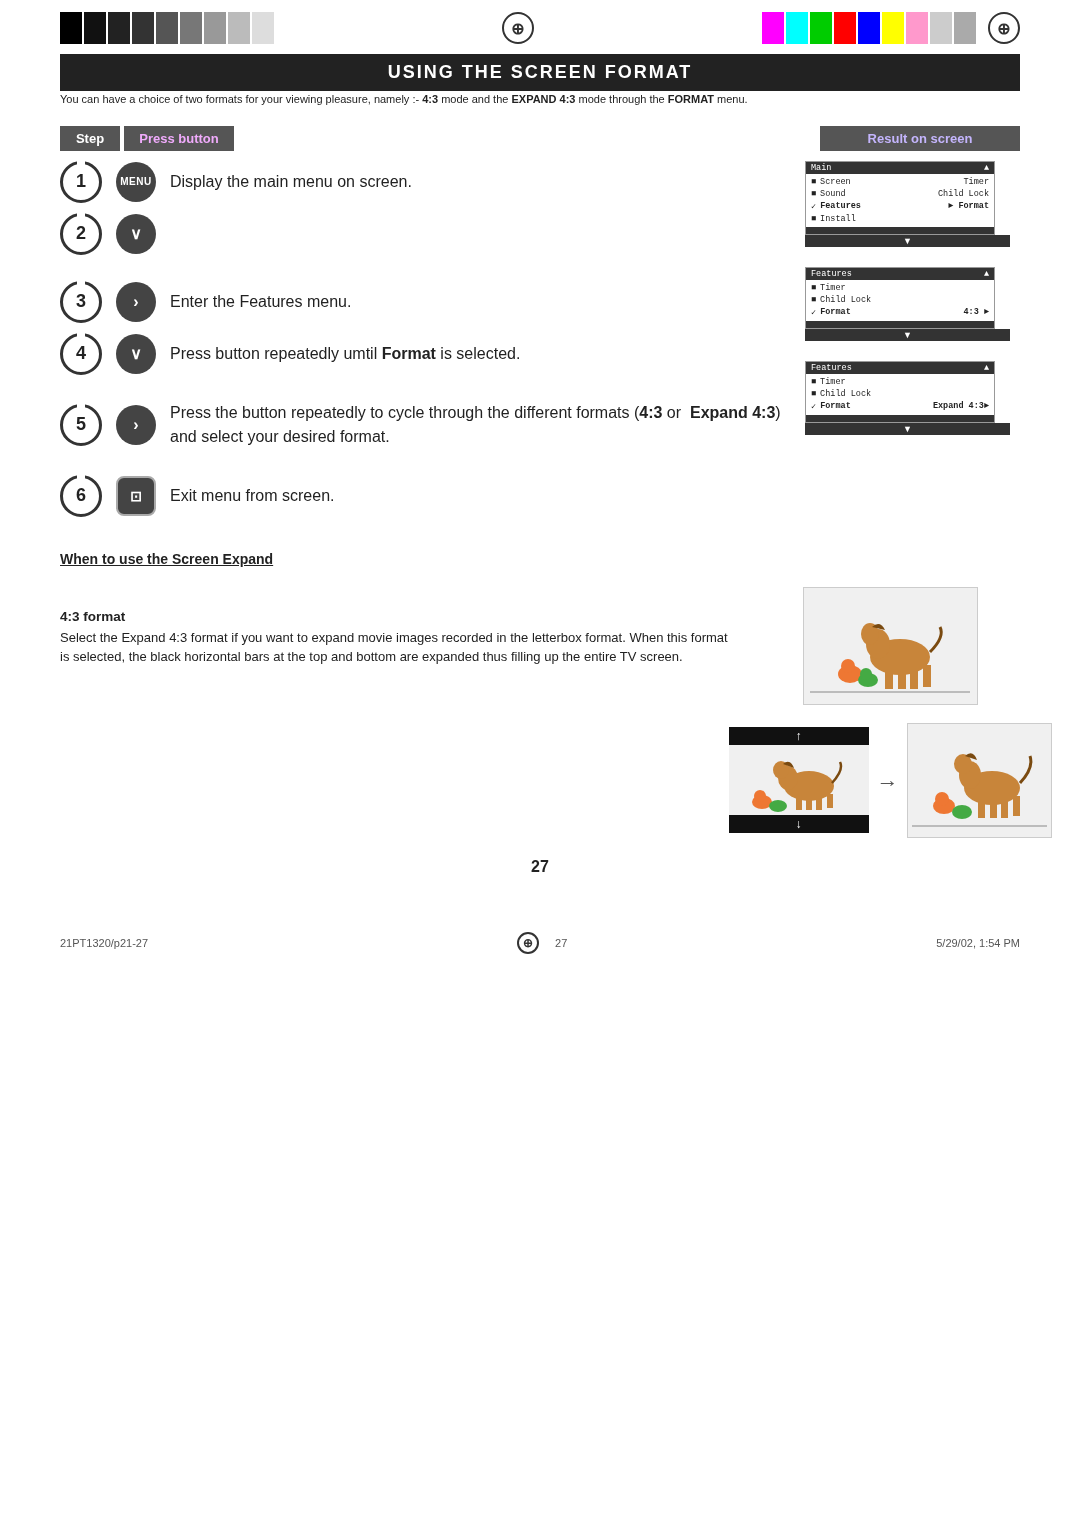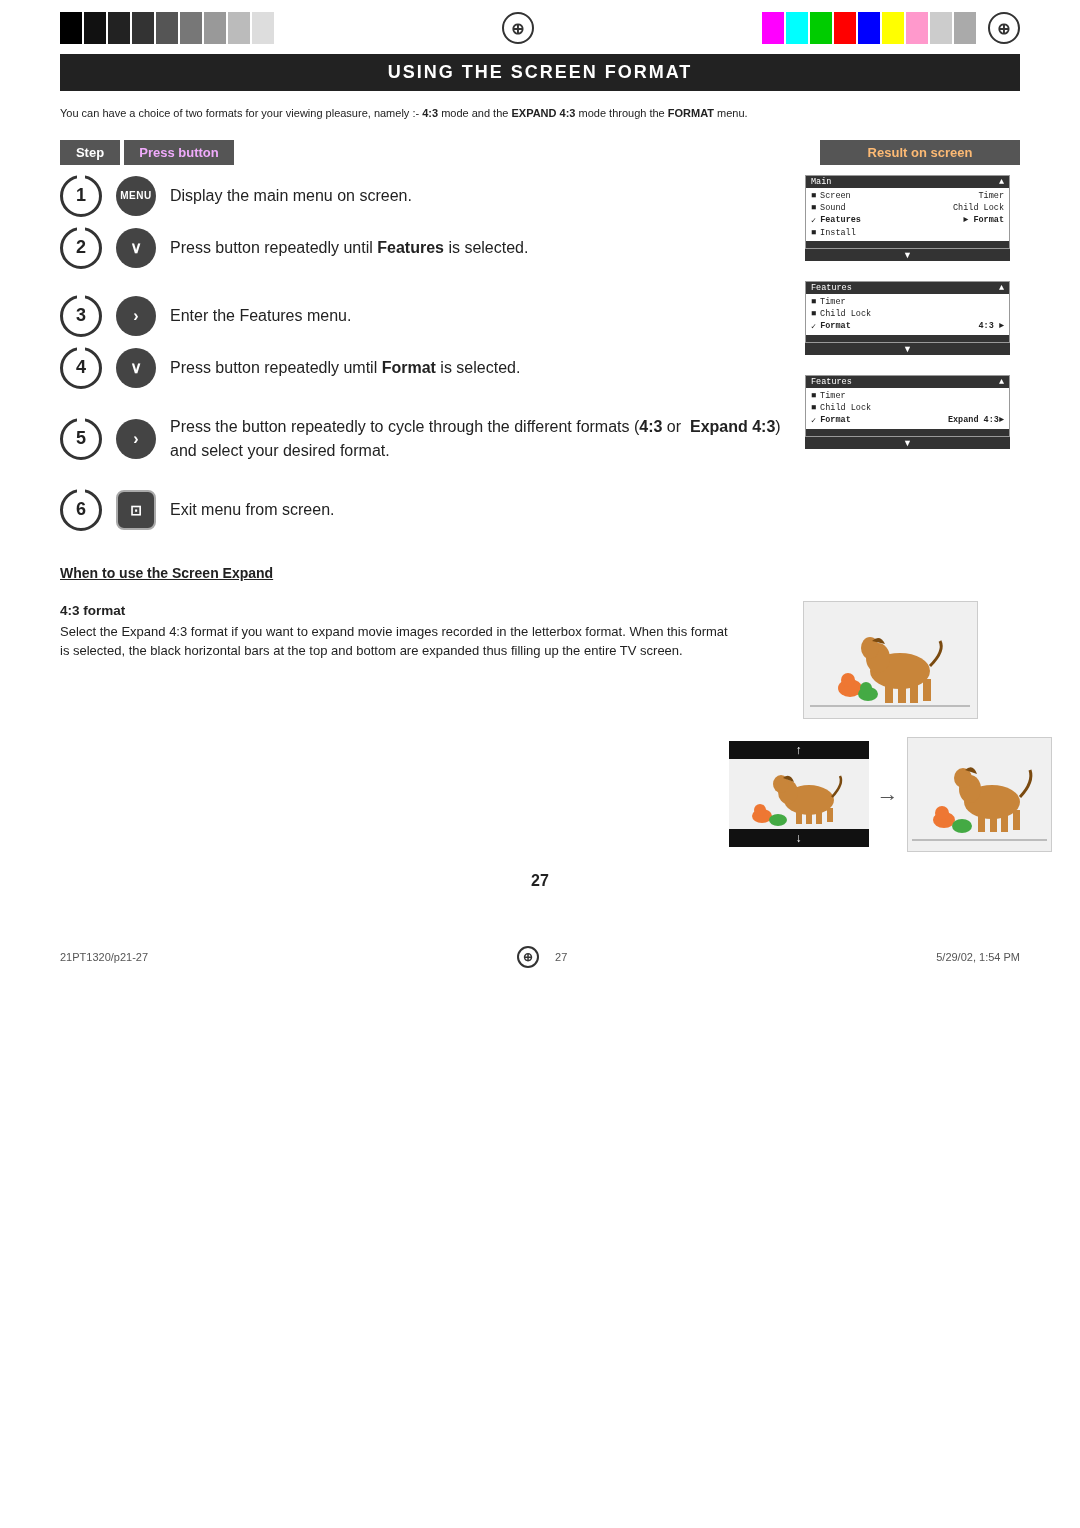--- a/index.html
+++ b/index.html
@@ -20,21 +20,21 @@
 
     
     .page-title-box {
       background: #222;
       color: #fff;
       text-align: center;
       padding: 8px 20px;
       font-size: 18px;
       font-weight: bold;
       letter-spacing: 1px;
-      margin-bottom: 14px;
+      margin-bottom: 0;
       text-transform: uppercase;
     }
 
     
     .intro-text {
       font-size: 11px;
       margin-bottom: 18px;
       line-height: 1.5;
     }
     .sh-step {
@@ -51,21 +51,21 @@
       color: #f0abfc;
       font-weight: bold;
       font-size: 13px;
       padding: 5px 14px;
       min-width: 110px;
       text-align: center;
       margin-left: 4px;
     }
     .sh-result {
       background: #555;
-      color: #fdba74;
+      color: #c4b5fd;
       font-weight: bold;
       font-size: 13px;
       padding: 5px 14px;
       min-width: 200px;
       text-align: center;
       margin-left: auto;
     }
 
     .step-row {
       display: flex;
@@ -149,21 +149,21 @@
     .section-title-underline {
       font-size: 14px;
       font-weight: bold;
       text-decoration: underline;
       margin-bottom: 6px;
     }
     .sub-section-title {
       font-size: 13.5px;
       font-weight: bold;
       margin-bottom: 4px;
-      margin-top: 2px;
+      margin-top: 22px;
     }
     .body-text {
       font-size: 13px;
       line-height: 1.5;
     }
 
     
     .page-number {
       text-align: center;
       font-size: 16px;
@@ -193,21 +193,21 @@
       flex: 1;
       min-width: 0;
     }
     .right-screens-area {
       width: 215px;
       flex-shrink: 0;
     }
 
     
     .small-tv {
-      width: 205px;
+      width: 190px;
       border: 1.5px solid #999;
       background: #fff;
       font-family: 'Courier New', monospace;
       font-size: 8.5px;
     }
     .tv-header-bar {
       background: #333;
       color: #fff;
       display: flex;
       justify-content: space-between;
@@ -306,21 +306,20 @@
         </div>
         <div class="btn-icon menu-btn">MENU</div>
         <div class="step-desc">Display the main menu on screen.</div>
       </div>
 
       <div class="step-row">
         <div class="step-num">
           <span class="notch"></span>2
         </div>
         <div class="btn-icon chevron-down">∨</div>
-        <div class="step-desc">Press button repeatedly until <strong>Features</strong> is selected.</div>
       </div>
 
       <div style="height:16px;"></div>
 
       <div class="step-row">
         <div class="step-num">
           <span class="notch"></span>3
         </div>
         <div class="btn-icon chevron-right">›</div>
         <div class="step-desc">Enter the Features menu.</div>

